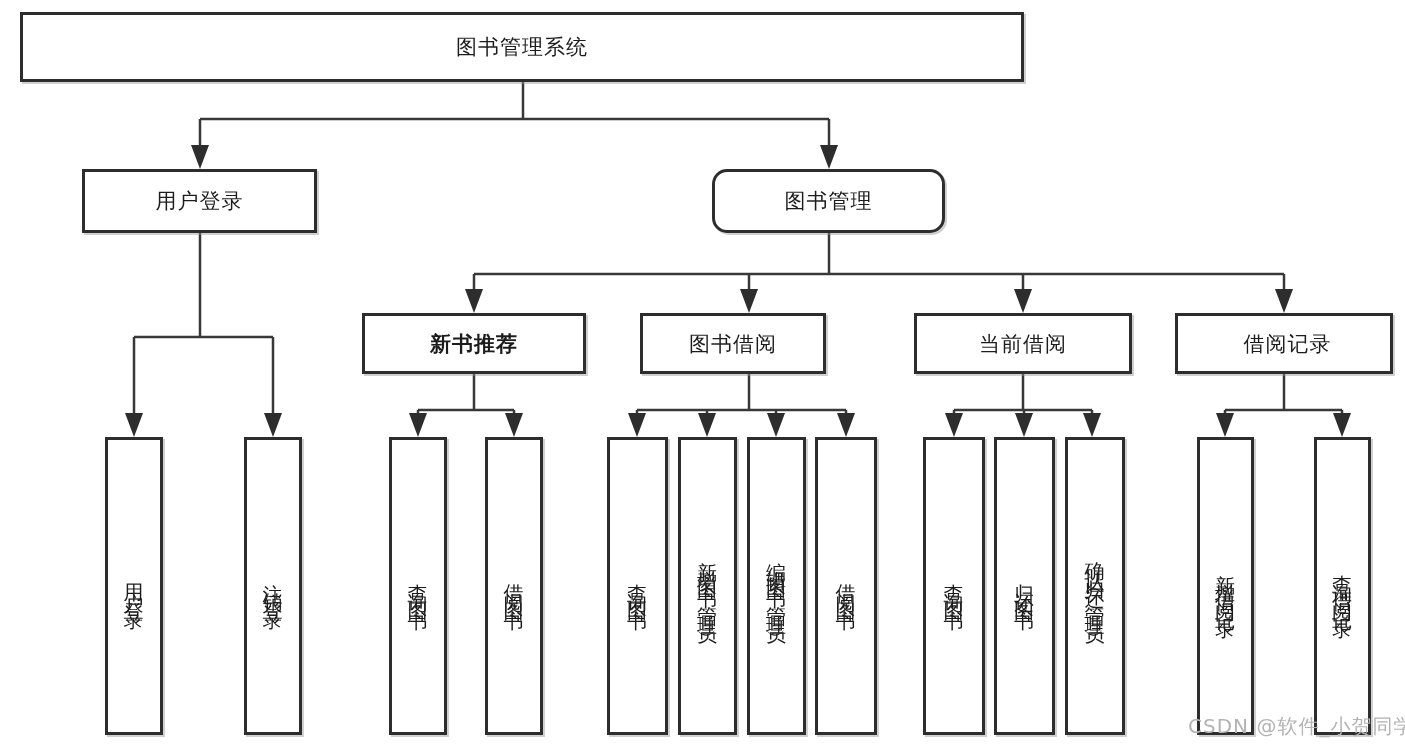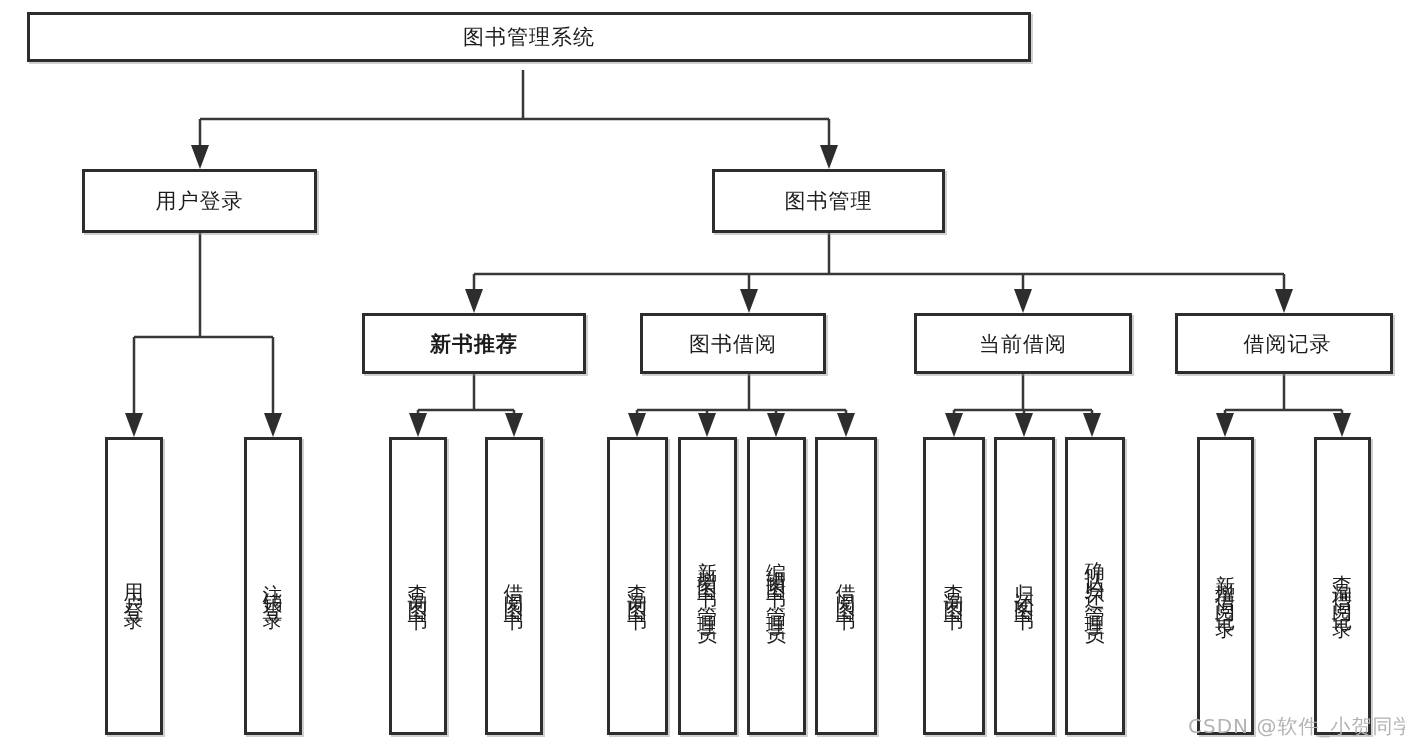--- a/index.html
+++ b/index.html
@@ -98,24 +98,24 @@
       <polygon points="767,413 785,413 776,437"></polygon>
       <polygon points="837,413 855,413 846,437"></polygon>
       <polygon points="945,413 963,413 954,437"></polygon>
       <polygon points="1015,413 1033,413 1024,437"></polygon>
       <polygon points="1083,413 1101,413 1092,437"></polygon>
       <polygon points="1216,413 1234,413 1225,437"></polygon>
       <polygon points="1333,413 1351,413 1342,437"></polygon>
     </g>
   </svg>
 
-  <div class="node" style="left:27px; top:12px; width:1004px; height:50px;">图书管理系统</div>
+  <div class="node" style="left:20px; top:12px; width:1004px; height:70px;">图书管理系统</div>
 
   <div class="node" style="left:82px; top:169px; width:235px; height:64px;">用户登录</div>
-  <div class="node" style="left:712px; top:169px; width:233px; height:64px;">图书管理</div>
+  <div class="node" style="left:712px; top:169px; width:233px; height:64px;border-radius:15px;">图书管理</div>
 
   <div class="node" style="left:362px; top:313px; width:224px; height:61px;font-weight:bold;">新书推荐</div>
   <div class="node" style="left:640px; top:313px; width:186px; height:61px;">图书借阅</div>
   <div class="node" style="left:914px; top:313px; width:218px; height:61px;">当前借阅</div>
   <div class="node" style="left:1175px; top:313px; width:218px; height:61px;padding-left:7px;">借阅记录</div>
 
   <div class="leaf" style="left:105px; width:58px;">
     <span class="vtext">用户登录</span>
   </div>
   <div class="leaf" style="left:244px; width:58px;">

